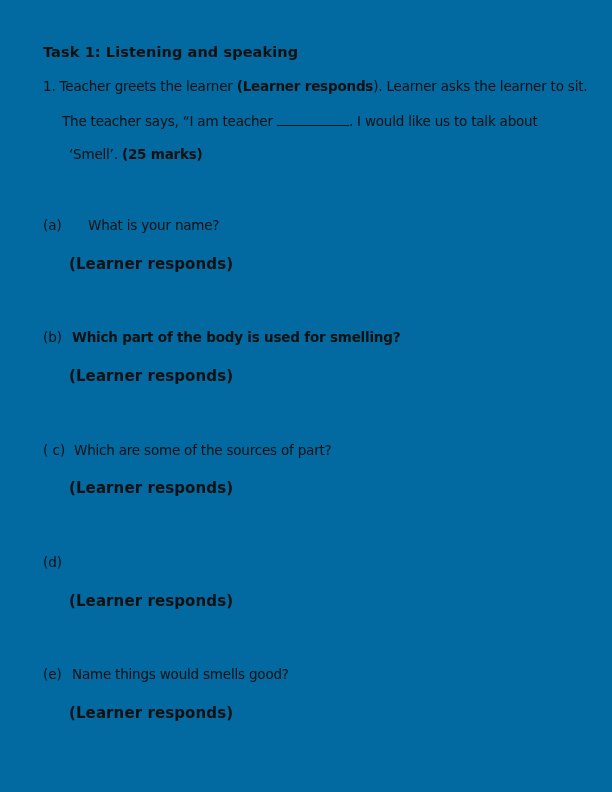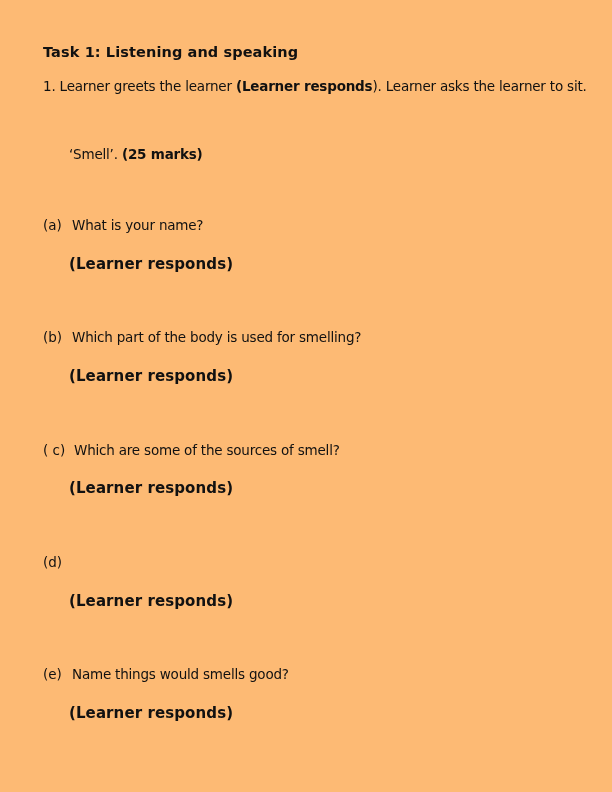--- a/index.html
+++ b/index.html
@@ -14,21 +14,21 @@
       overflow: hidden;
       font-family: "DejaVu Sans", sans-serif;
       color: #111111;
     }
     .page {
       position: absolute;
       left: 0;
       top: 0;
       width: 612px;
       height: 792px;
-      background: #fdba74;
+      background: #0369a1;
     }
     .abs {
       position: absolute;
       white-space: nowrap;
       line-height: 1;
     }
     .title {
       left: 43px;
       top: 45px;
       font-size: 14.5px;
@@ -66,38 +66,41 @@
     }
   </style>
 </head>
 <body>
 
 <div class="page">
 
   <div class="abs title">Task 1: Listening and speaking</div>
 
   <div class="abs para p1">
-    <span>1.</span><span> Learner greets the learner </span><span class="bold">(Learner responds</span><span>). Learner asks the learner to sit.</span>
+    <span>1.</span><span> Teacher greets the learner </span><span class="bold">(Learner responds</span><span>). Learner asks the learner to sit.</span>
   </div>
 
+  <div class="abs para p2">
+    <span>The teacher says, “I am teacher </span><span class="blank"></span><span>. I would like us to talk about</span>
+  </div>
 
   <div class="abs para p3">
     <span>‘Smell’. </span><span class="bold">(25 marks)</span>
   </div>
 
   <div class="abs q-label" style="top:219px;">(a)</div>
-  <div class="abs q-text" style="left:72px; top:219px;text-align:right;">What is your name?</div>
+  <div class="abs q-text" style="left:88px; top:219px;text-align:right;">What is your name?</div>
   <div class="abs resp" style="top:257px;">(Learner responds)</div>
 
   <div class="abs q-label" style="top:331px;">(b)</div>
-  <div class="abs q-text" style="left:72px; top:331px;">Which part of the body is used for smelling?</div>
+  <div class="abs q-text" style="left:72px; top:331px;font-weight:bold;">Which part of the body is used for smelling?</div>
   <div class="abs resp" style="top:369px;">(Learner responds)</div>
 
   <div class="abs q-label" style="top:444px;">( c)</div>
-  <div class="abs q-text" style="left:74px; top:444px;">Which are some of the sources of smell?</div>
+  <div class="abs q-text" style="left:74px; top:444px;">Which are some of the sources of part?</div>
   <div class="abs resp" style="top:481px;">(Learner responds)</div>
 
   <div class="abs q-label" style="top:556px;">(d)</div>
   <div class="abs resp" style="top:594px;">(Learner responds)</div>
 
   <div class="abs q-label" style="top:668px;">(e)</div>
   <div class="abs q-text" style="left:72px; top:668px;">Name things would smells good?</div>
   <div class="abs resp" style="top:706px;">(Learner responds)</div>
 
 </div>

